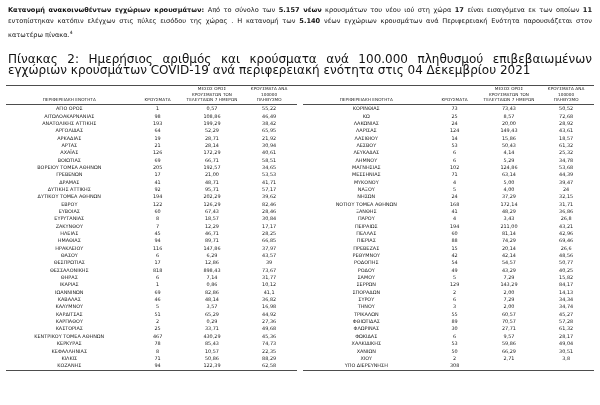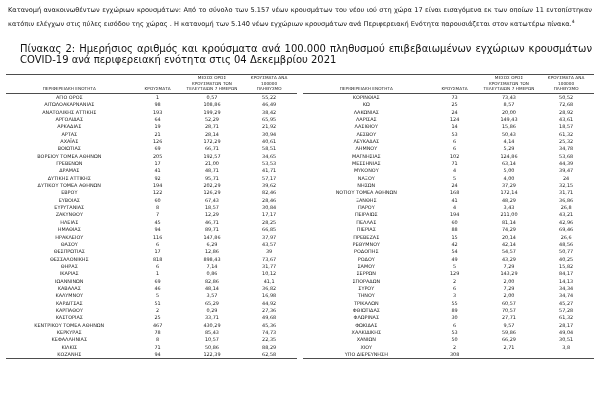--- a/index.html
+++ b/index.html
@@ -24,27 +24,27 @@
   }
 
   
   .intro {
     margin: 5px 8px 0 8px;
     font-size: 6.6px;
     line-height: 11.2px;
     text-align: justify;
     color: #111;
   }
-  .intro b { font-weight: normal; }
+  .intro b { font-weight: bold; }
   .intro sup { font-size: 4.6px; vertical-align: super; }
 
   
   .caption {
-    margin: 12px 8px 0 20px;
-    font-size: 10px;
+    margin: 12px 8px 0 8px;
+    font-size: 12px;
     line-height: 11.2px;
     text-align: justify;
     color: #111;
   }
 
   
   .table-wrap {
     margin: 9px 6px 0 6px;
     border-top: 1px solid #4d4d4d;
     padding-top: 0;

